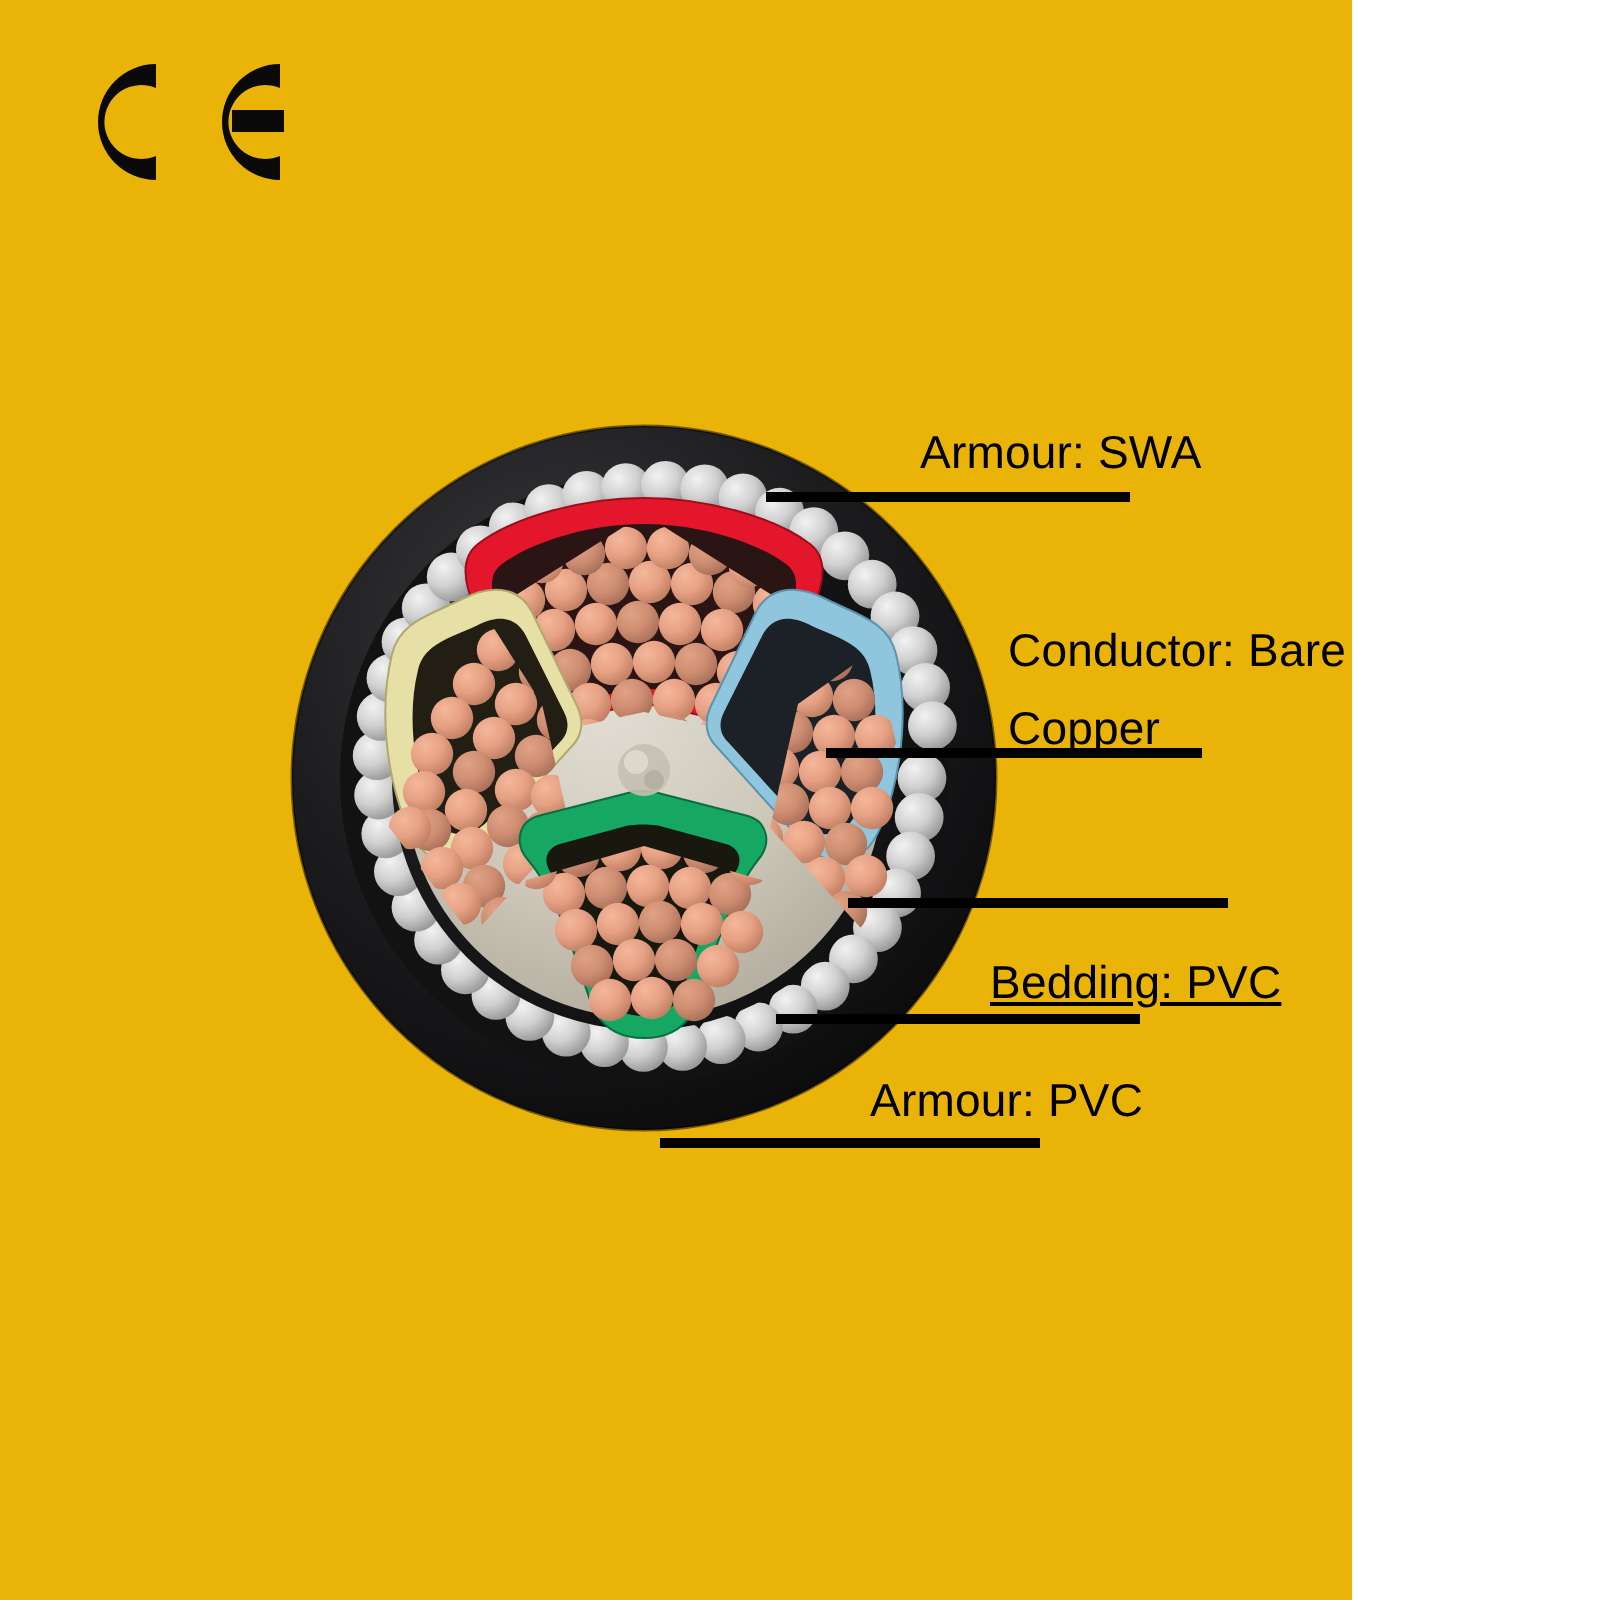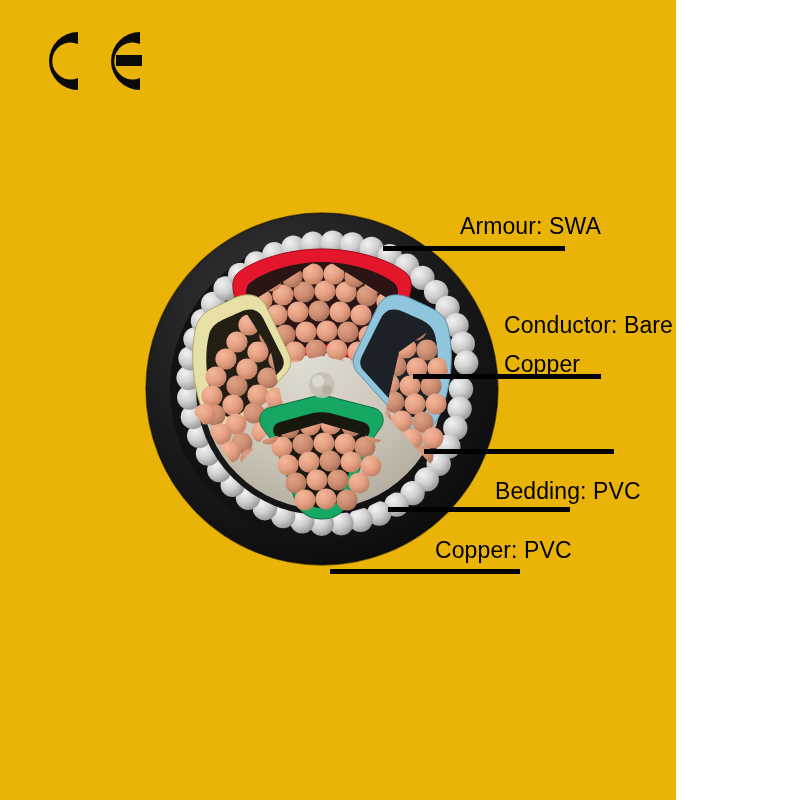--- a/index.html
+++ b/index.html
@@ -358,17 +358,17 @@
   <div class="leader" style="left:413px; top:374px; width:188px;"></div>
   <div class="leader" style="left:424px; top:449px; width:190px;"></div>
   <div class="leader" style="left:388px; top:507px; width:182px;"></div>
   <div class="leader" style="left:330px; top:569px; width:190px;"></div>
 
   <div class="callout-label" style="left:460px; top:212px;">Armour: SWA</div>
 
   <div class="callout-label two-line" style="left:504px; top:306px;">Conductor: Bare Copper</div>
 
 
-  <div class="callout-label" style="left:495px; top:477px;">Bedding: PVC</div>
-
-  <div class="callout-label" style="left:435px; top:536px;">Copper: PVC</div>
+  <div class="callout-label" style="left:495px; top:477px;text-decoration:underline;">Bedding: PVC</div>
+
+  <div class="callout-label" style="left:435px; top:536px;">Armour: PVC</div>
 
 </div>
 
 </body></html>

